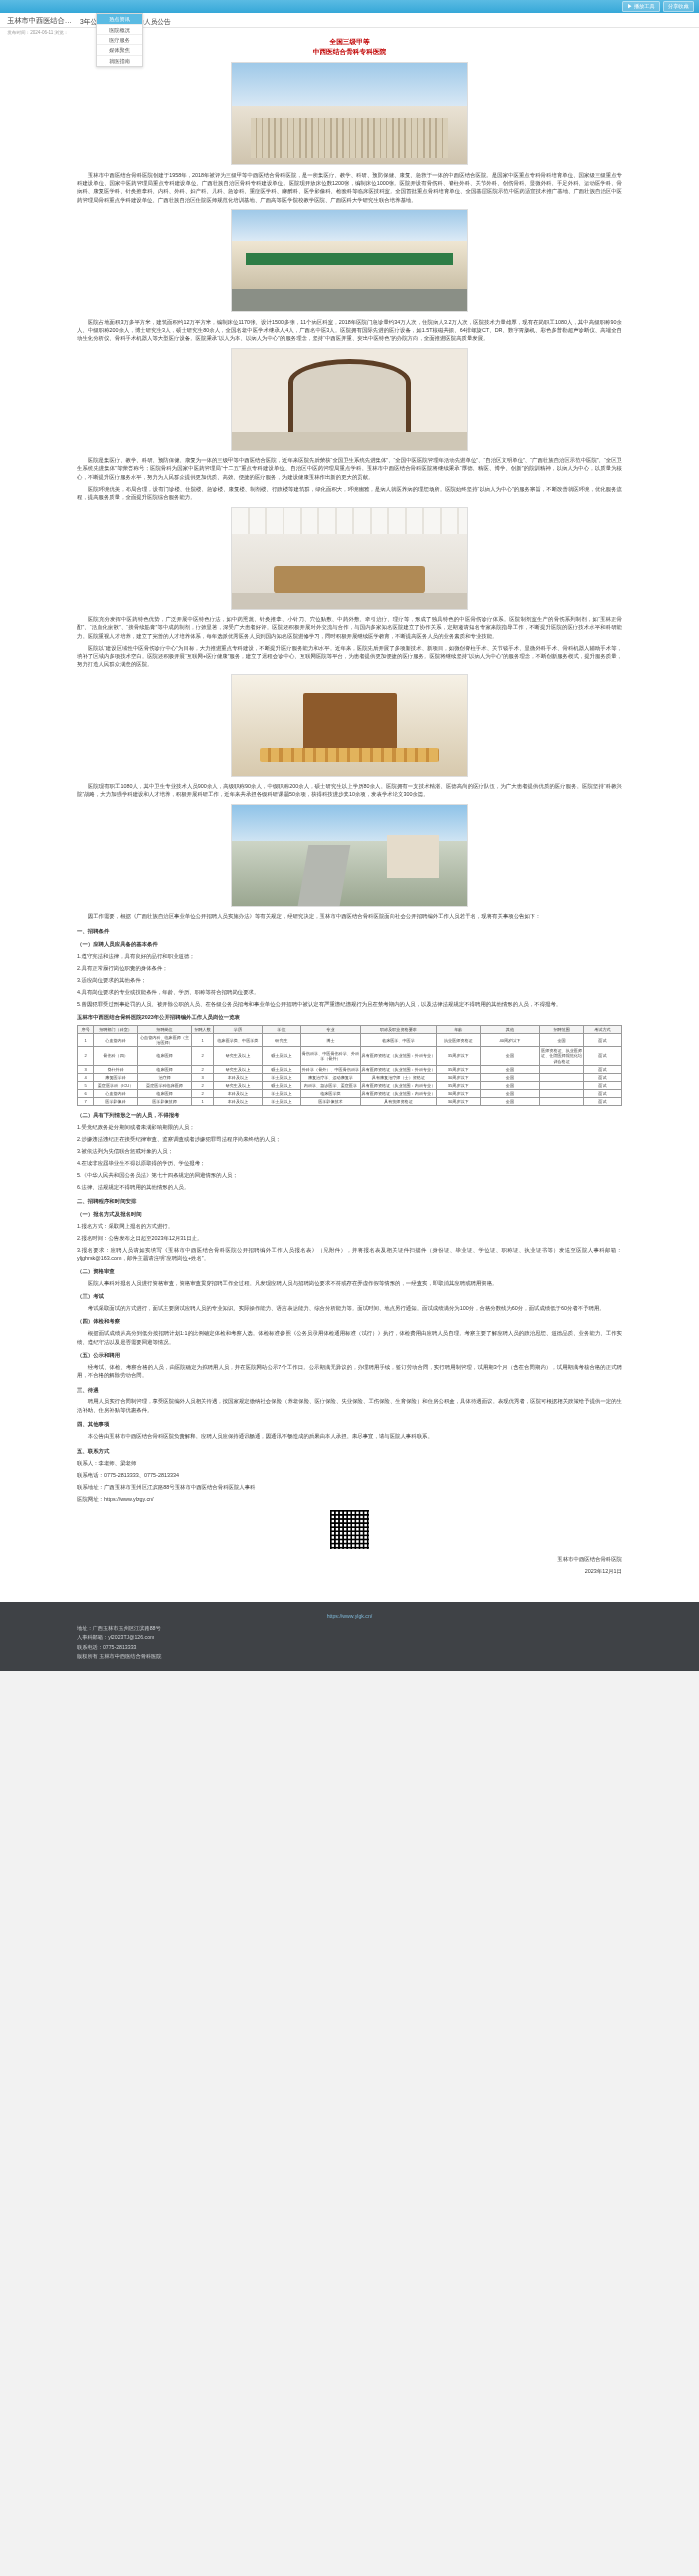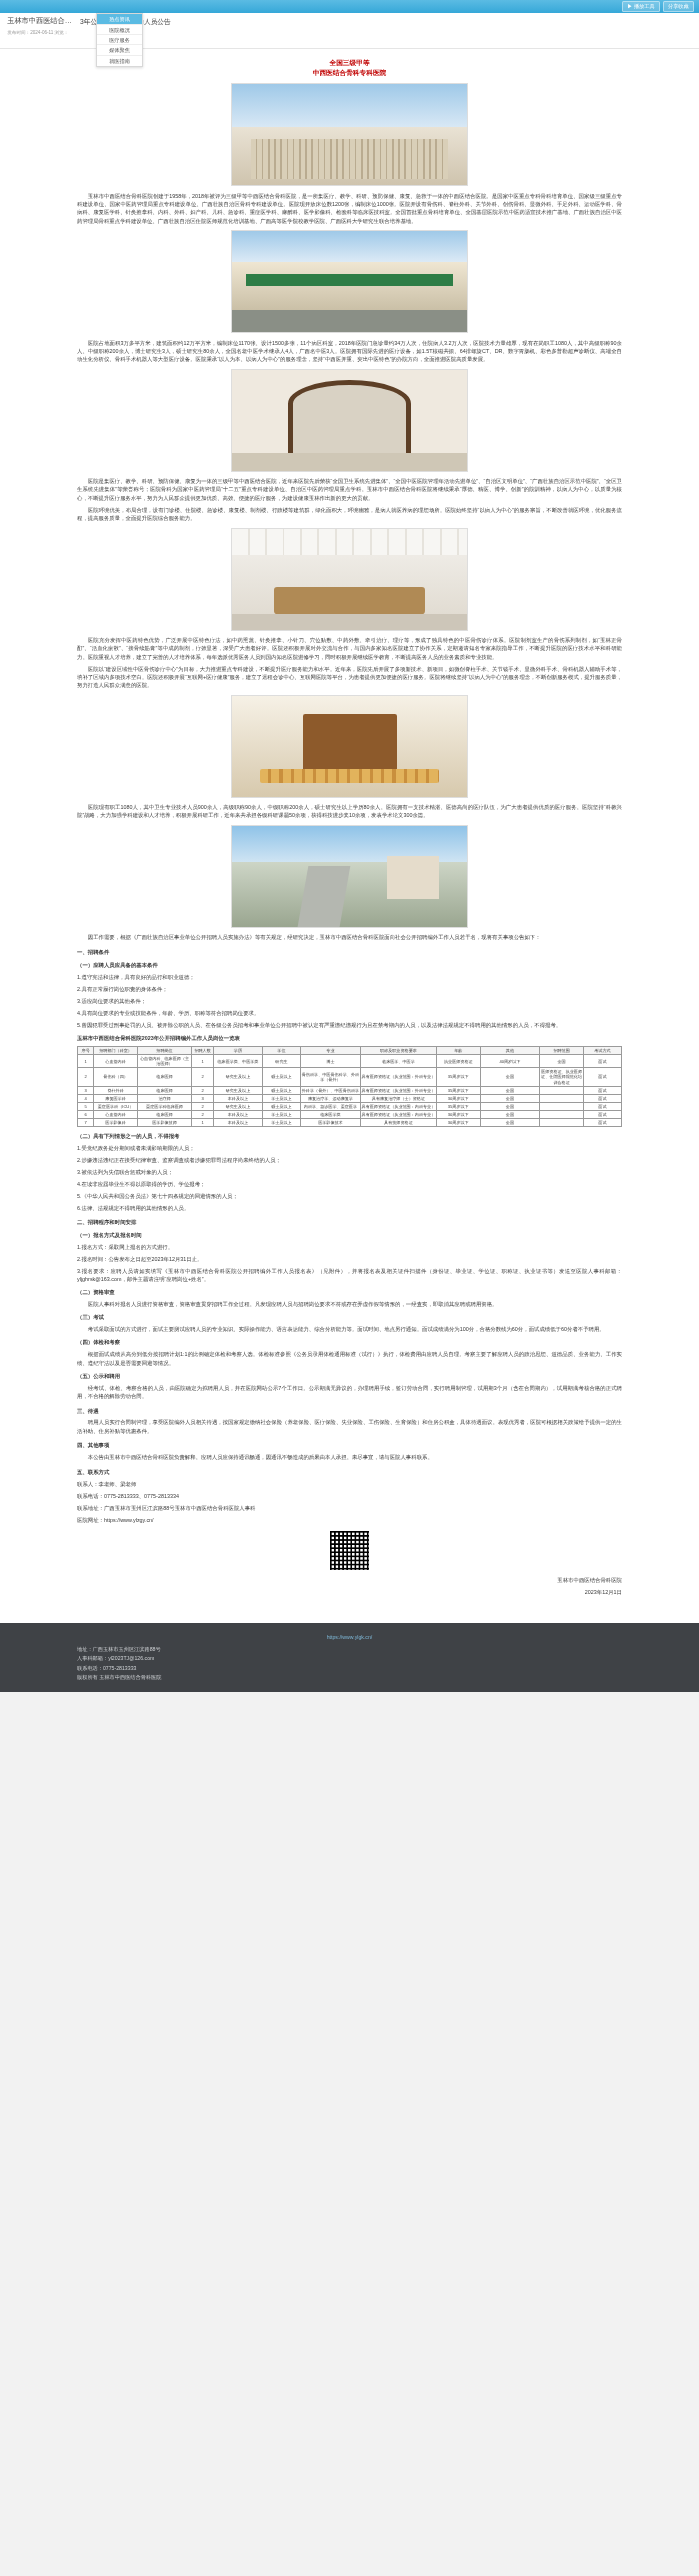--- a/index.html
+++ b/index.html
@@ -35,21 +35,21 @@
     border-radius: 1.5px;
     color: #fff;
     padding: 1px 4.1px;
     margin-left: 3.1px;
     font-size: 5.2px;
     line-height: 7.2px;
     white-space: nowrap;
   }
   
   .headstrip {
-    height: 36px;
+    height: 15px;
     border-bottom: 0.5px solid #e5e5e5;
     display: flex;
     align-items: flex-start;
     padding: 3.1px 7.2px 0 7.2px;
     position: relative;
     background: #fff;
   }
   .site-title {
     font-size: 7.2px;
     color: #444;

